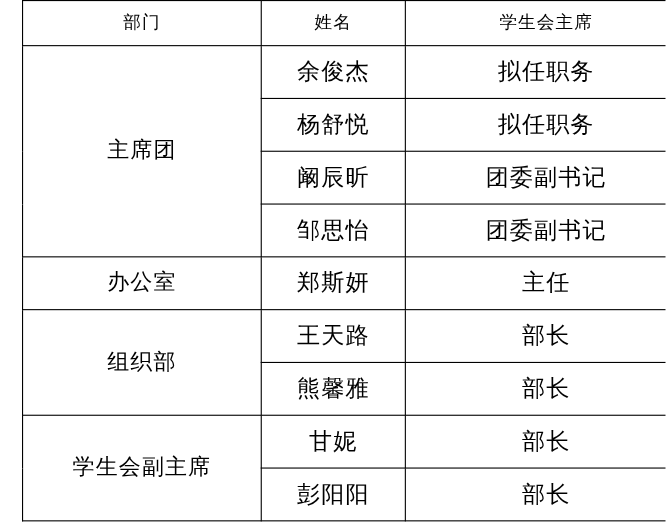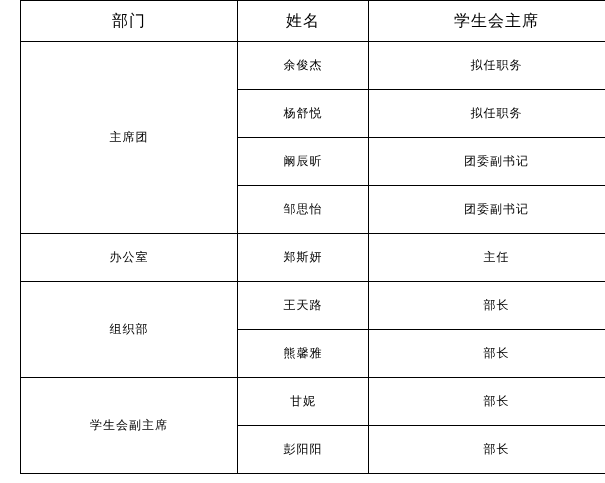--- a/index.html
+++ b/index.html
@@ -24,35 +24,35 @@
   table.roster {
     border-collapse: collapse;
     width: 604px;
     margin: 0;
     table-layout: fixed;
   }
   table.roster td {
     border: 1px solid #000000;
     text-align: center;
     vertical-align: middle;
-    font-size: 12px;
+    font-size: 21px;
     font-family: "Liberation Serif", "DejaVu Serif", serif;
     letter-spacing: 1px;
     padding: 0;
     height: 47px;
     line-height: 47px;
     white-space: nowrap;
   }
   table.roster td.header-cell {
     height: 40px;
     line-height: 40px;
     font-size: 16px;
   }
   table.roster td.dept-cell {
-    font-size: 12px;
+    font-size: 20px;
   }
   
   col.c1 { width: 217px; }
   col.c2 { width: 131px; }
   col.c3 { width: 256px; }
 </style>
 </head>
 <body>
 
 <div class="page">

